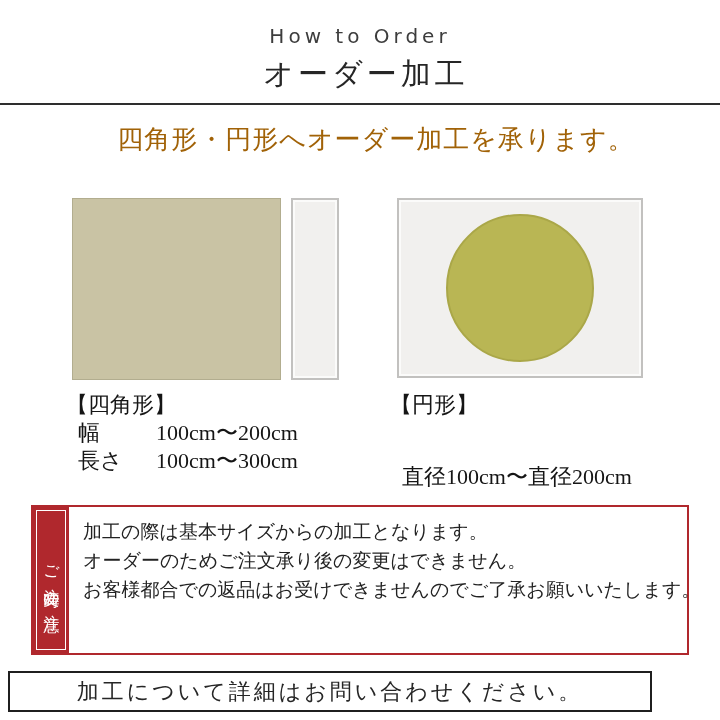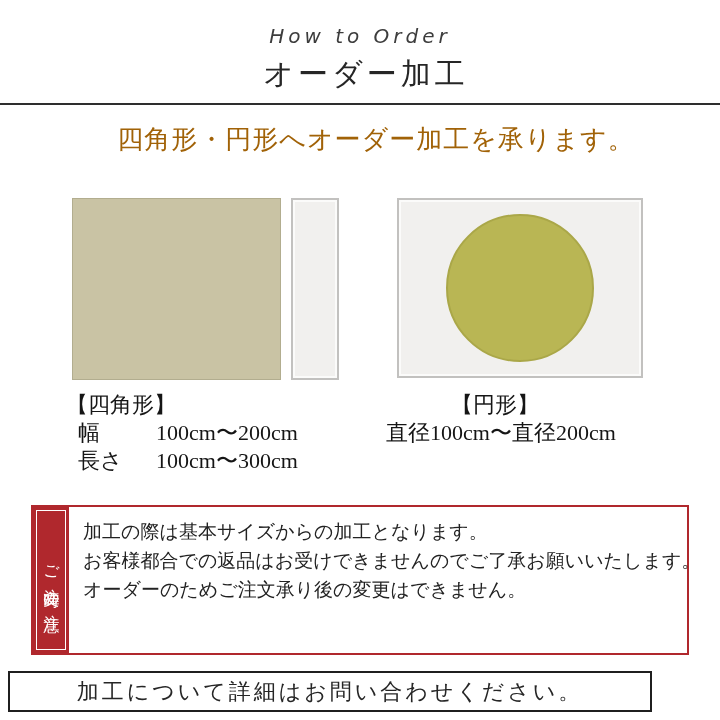--- a/index.html
+++ b/index.html
@@ -14,21 +14,20 @@
     overflow: hidden;
     margin: 0 auto;
   }
 
   
   .subtitle-en {
     position: absolute;
     top: 24px; left: 0; width: 100%;
     text-align: center;
     font-family: "DejaVu Sans", sans-serif;
-    font-style: italic;
     font-size: 20px;
     letter-spacing: 4px;
     color: #3d3d3d;
   }
   .page-title {
     position: absolute;
     top: 54px; left: 0; width: 100%;
     text-align: center;
     font-family: "Liberation Serif", "DejaVu Serif", serif;
     font-size: 30px;
@@ -89,24 +88,24 @@
   
   .spec-block {
     position: absolute;
     top: 391px;
     font-size: 22px;
     line-height: 28px;
     color: #151515;
     font-family: Liberation Serif, serif;
   }
   .spec-block.left  { left: 66px; }
-  .spec-block.right { left: 374px; text-align: center; }
+  .spec-block.right { left: 390px; }
   .spec-row { display: flex; padding-left: 12px; }
   .spec-name { width: 78px; }
-  .spec-single { padding-left: 12px; }
+  .spec-single { padding-left: 12px; margin-top: 44px; }
 
   
   .notice-box {
     position: absolute;
     left: 31px; top: 505px;
     width: 658px; height: 150px;
     border: 2px solid #b0282d;
     display: flex;
     background: #ffffff;
   }
@@ -192,22 +191,22 @@
   </div>
 
   <div class="notice-box">
     <div class="notice-tab">
       <div class="notice-tab-inner">
         <span class="notice-tab-label">ご注文時の注意</span>
       </div>
     </div>
     <div class="notice-body">
       <p class="notice-line">加工の際は基本サイズからの加工となります。</p>
+      <p class="notice-line">オーダーのためご注文承り後の変更はできません。</p>
       <p class="notice-line">お客様都合での返品はお受けできませんのでご了承お願いいたします。</p>
-      <p class="notice-line">オーダーのためご注文承り後の変更はできません。</p>
     </div>
   </div>
 
   <div class="footer-box">
     <span class="footer-text">加工について詳細はお問い合わせください。</span>
   </div>
 
 </div>
 
 </body></html>

